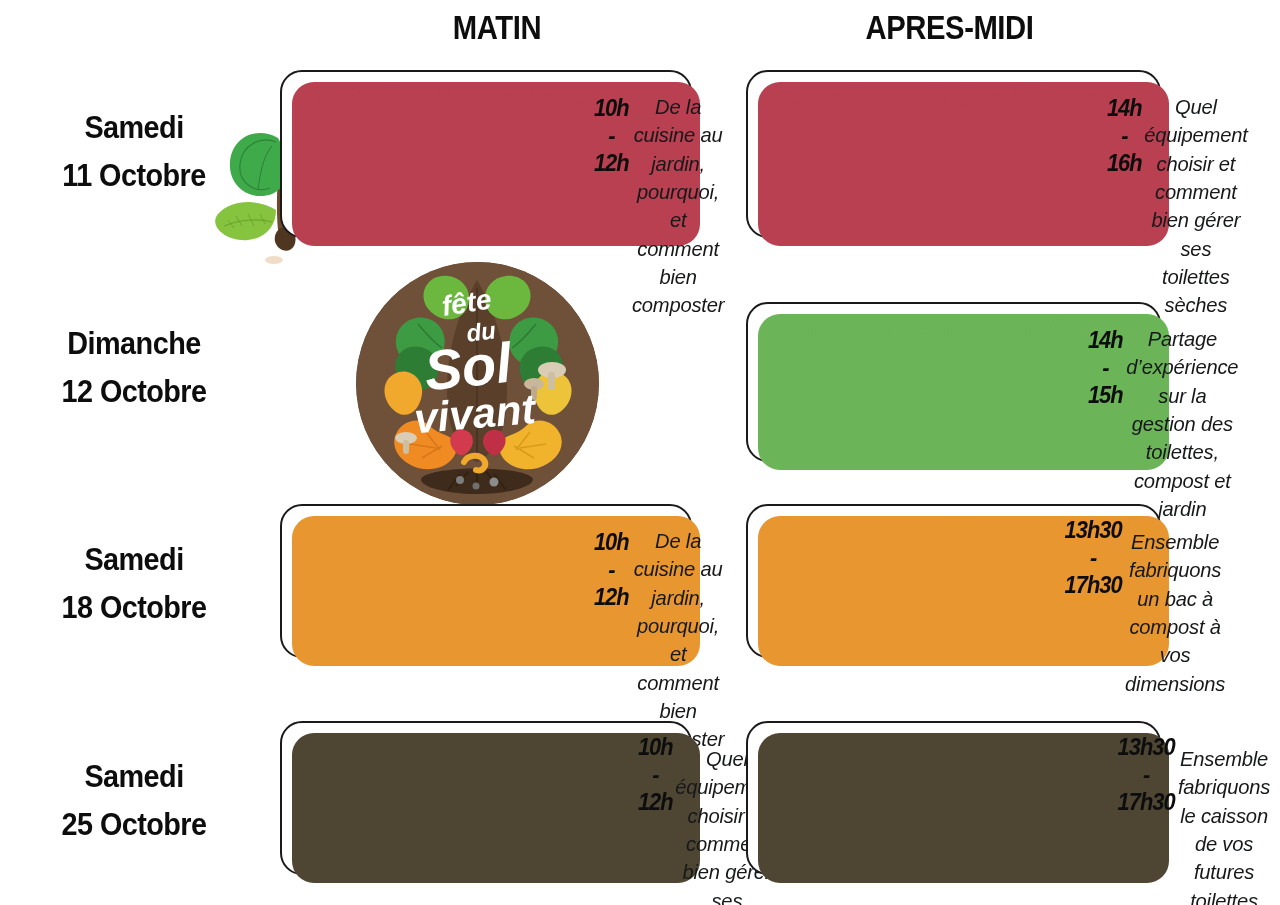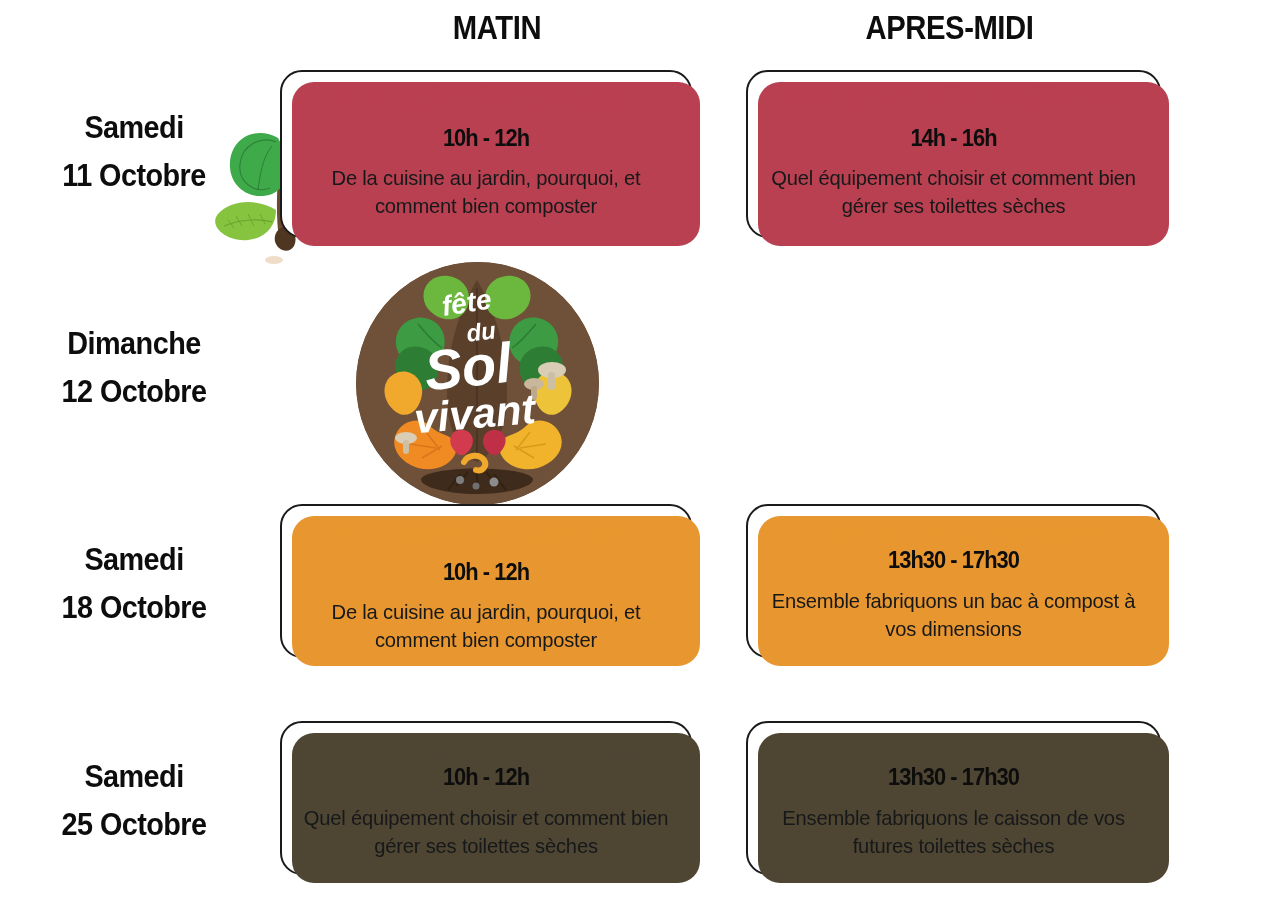--- a/index.html
+++ b/index.html
@@ -81,22 +81,22 @@
   .card {
     position: absolute;
     box-sizing: border-box;
     background: #ffffff;
     border: 2.5px solid #1a1a1a;
     border-radius: 22px;
     z-index: 3;
     padding: 10px 14px 8px 14px;
     text-align: center;
     display: flex;
-    flex-direction: column;
     justify-content: flex-start;
+    font-style: italic;
   }
   .card.col-matin { left: 280px; width: 412px; }
   .card.col-apres { left: 746px; width: 415px; }
 
   .row-1 .card { top: 8px;  height: 168px; }
   .row-2 .card { top: 22px; height: 160px; }
   .row-3 .card { top: 6px;  height: 154px; }
   .row-4 .card { top: 6px;  height: 154px; }
 
   
@@ -263,20 +263,25 @@
 
         <g fill="#ffffff" font-family="'Liberation Sans', sans-serif" text-anchor="middle">
           <text x="112" y="50" font-size="28" font-style="italic" font-weight="700" transform="rotate(-9 112 50)">fête</text>
           <text x="126" y="78" font-size="24" font-style="italic" font-weight="700" transform="rotate(-7 126 78)">du</text>
           <text x="114" y="124" font-size="56" font-style="italic" font-weight="700" transform="rotate(-6 114 124)">Sol</text>
           <text x="120" y="166" font-size="42" font-style="italic" font-weight="700" transform="rotate(-5 120 166)">vivant</text>
         </g>
       </svg>
     </div>
 
+    <div class="card col-apres gap-wide" style="--accent:#6bb457">
+      <div class="card-title">Visite de toilettes et jardin</div>
+      <div class="card-time">14h - 15h</div>
+      <div class="card-desc">Partage d’expérience sur la gestion des toilettes, compost et jardin</div>
+    </div>
   </div>
 
   <div class="row row-3">
 
     <div class="day-label">
       <span class="dow">Samedi</span>
       <span class="date">18 Octobre</span>
     </div>
 
     <div class="card col-matin gap-wide" style="--accent:#e8962f">

